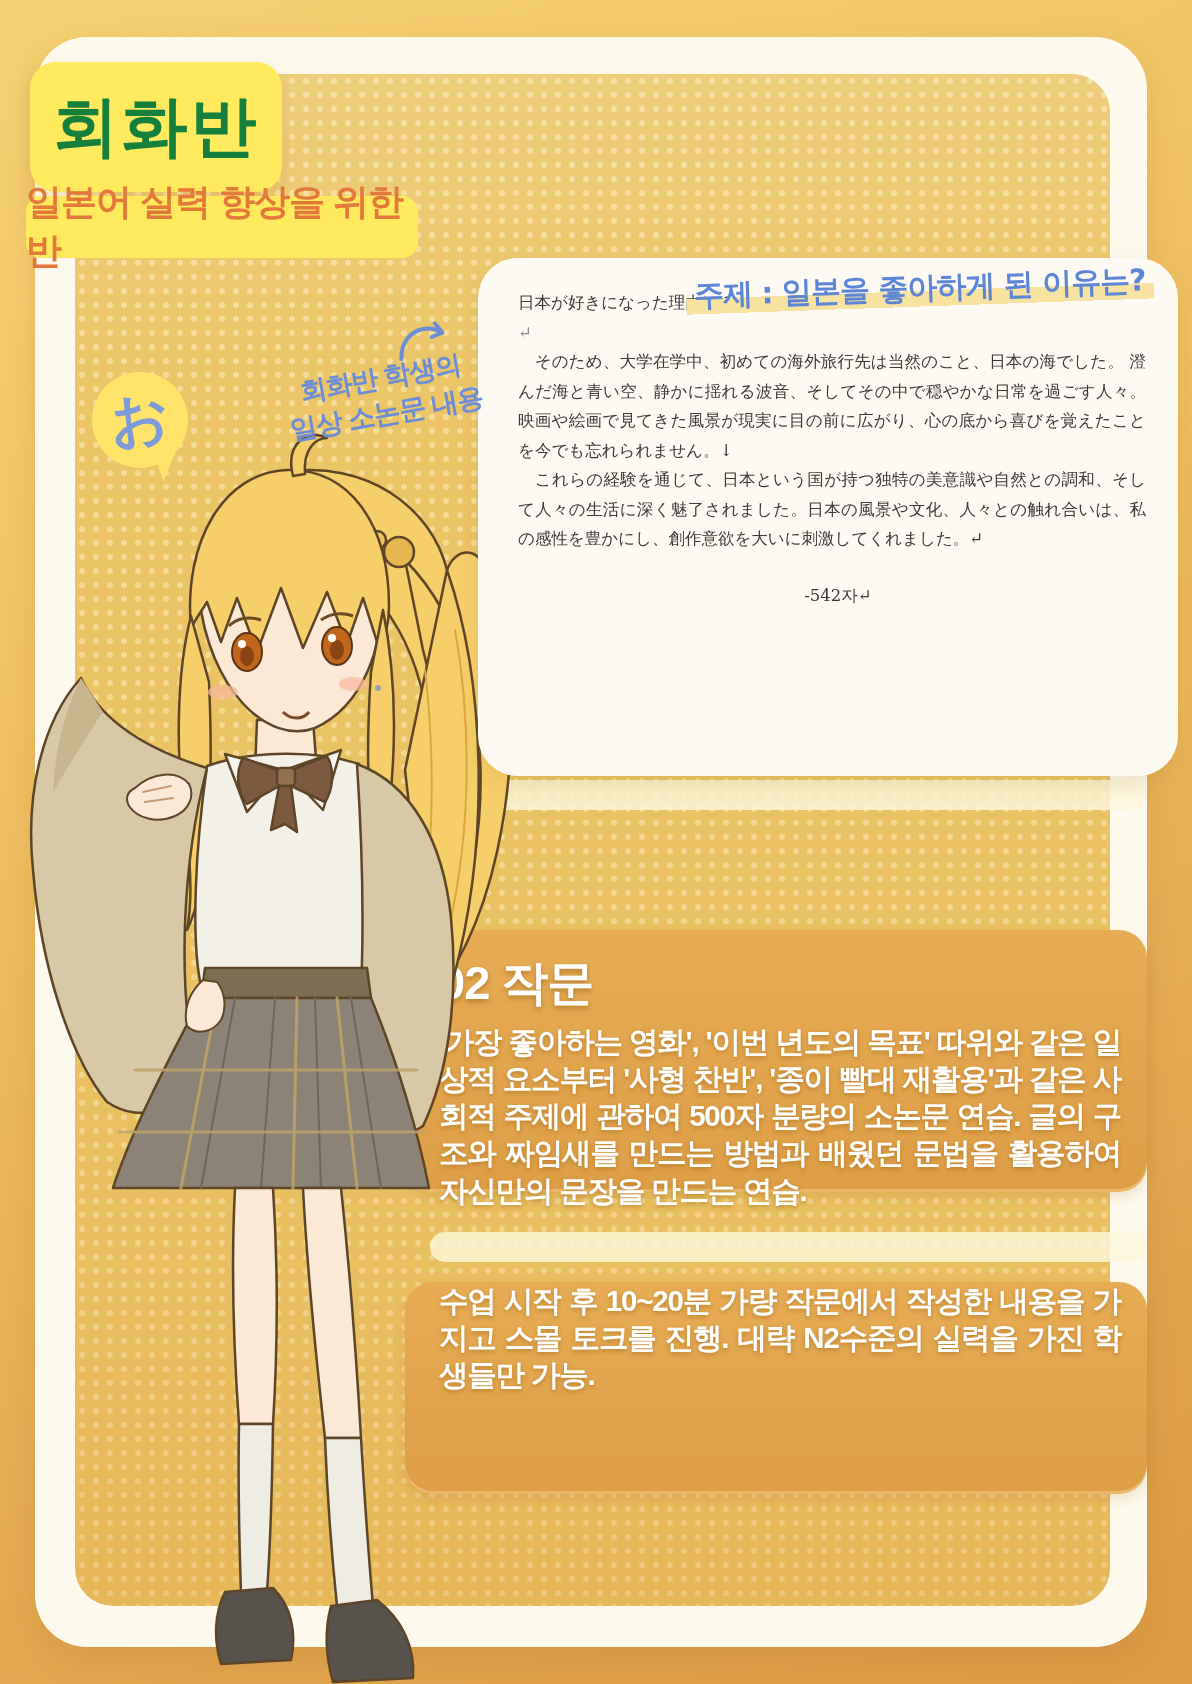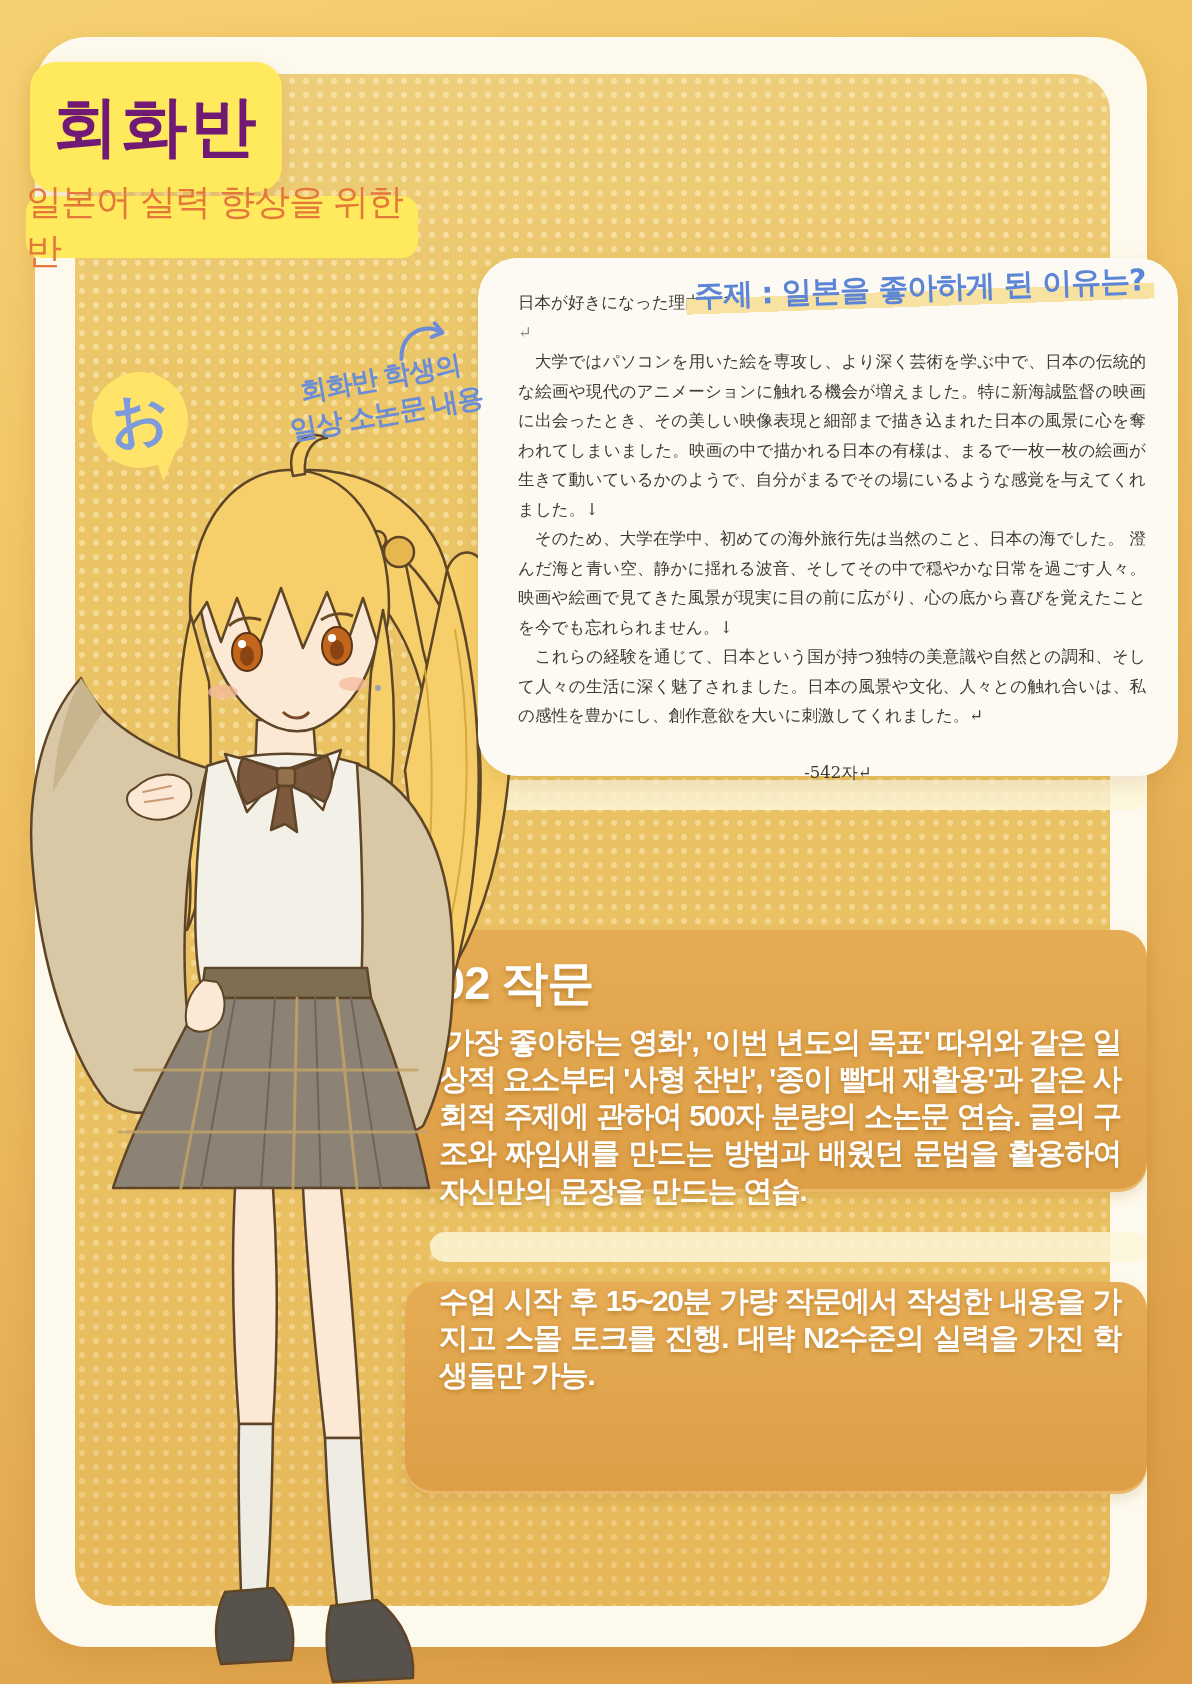--- a/index.html
+++ b/index.html
@@ -27,27 +27,27 @@
     position:absolute;left:430px;width:717px;height:30px;border-radius:15px;
     background:rgba(253,246,219,.82);z-index:2;
   }
   #strip-1{top:780px;} #strip-2{top:1232px;}
 
   .title-box{
     position:absolute;left:30px;top:62px;width:252px;height:130px;z-index:6;
     background:#ffe95c;border-radius:26px;box-shadow:0 6px 14px rgba(190,130,40,.22);
     display:flex;align-items:center;justify-content:center;
   }
-  .title-box span{font-size:66px;font-weight:bold;color:#701a75;letter-spacing:3px;}
+  .title-box span{font-size:66px;font-weight:bold;color:#15803d;letter-spacing:3px;}
   .subtitle-box{
     position:absolute;left:26px;top:196px;width:392px;height:62px;z-index:6;
     background:#ffe95c;border-radius:16px;
     display:flex;align-items:center;justify-content:center;
   }
-  .subtitle-box span{font-size:36px;font-weight:normal;color:#e4773a;letter-spacing:-1px;}
+  .subtitle-box span{font-size:36px;font-weight:bold;color:#e4773a;letter-spacing:-1px;}
 
   
   .essay-card{
     position:absolute;left:478px;top:258px;width:700px;height:518px;z-index:5;
     background:#fcfaf2;border-radius:40px;box-shadow:0 8px 20px rgba(170,120,40,.18);
   }
   .essay-inner{
     position:absolute;left:40px;top:30px;right:32px;bottom:20px;
     font-family:"DejaVu Serif","Liberation Serif",serif;
     color:#3c3a35;font-size:16.5px;line-height:29.5px;
@@ -113,21 +113,21 @@
   <div class="dot-panel"></div>
 
   <div class="strip" id="strip-1"></div>
   <div class="strip" id="strip-2"></div>
 
   <div class="card" id="card-02">
     <div class="card-title"><span>02</span> <span>작문</span></div>
     <div class="card-body">'가장 좋아하는 영화', '이번 년도의 목표' 따위와 같은 일상적 요소부터 '사형 찬반', '종이 빨대 재활용'과 같은 사회적 주제에 관하여 500자 분량의 소논문 연습. 글의 구조와 짜임새를 만드는 방법과 배웠던 문법을 활용하여 자신만의 문장을 만드는 연습.</div>
   </div>
   <div class="card" id="card-03">
-    <div class="card-body">수업 시작 후 15~20분 가량 작문에서 작성한 내용을 가지고 스몰 토크를 진행. 대략 N2수준의 실력을 가진 학생들만 가능.</div>
+    <div class="card-body">수업 시작 후 10~20분 가량 작문에서 작성한 내용을 가지고 스몰 토크를 진행. 대략 N2수준의 실력을 가진 학생들만 가능.</div>
   </div>
 
   <div class="bubble">
     <span>お</span>
   </div>
   <div class="bubble-tail"></div>
 
   <svg class="girl" viewBox="0 0 560 1264" xmlns="http://www.w3.org/2000/svg">
     <g stroke="#5f4527" stroke-width="2.5" stroke-linejoin="round" stroke-linecap="round">
 
@@ -205,21 +205,20 @@
       <path fill="#57524c" d="M240,1172 L288,1168 C306,1186 312,1212 306,1240 L236,1244 C228,1218 230,1192 240,1172 Z"></path>
       <path fill="#57524c" d="M346,1186 L392,1180 C418,1200 430,1228 428,1258 L348,1262 C340,1234 340,1208 346,1186 Z"></path>
     </g>
   </svg>
 
   <div class="essay-card">
     <div class="topic-hand">주제 : 일본을 좋아하게 된 이유는?</div>
     <div class="essay-inner">
       <div class="essay-heading">日本が好きになった理由は？↓</div>
       <div class="return-mark">↵</div>
-      <p class="essay-par">　大学ではパソコンを用いた絵を専攻し、より深く芸術を学ぶ中で、日本の伝統的な絵画や現代のアニメーションに触れる機会が増えました。特に新海誠監督の映画に出会ったとき、その美しい映像表現と細部まで描き込まれた日本の風景に心を奪われてしまいました。映画の中で描かれる日本の有様は、まるで一枚一枚の絵画が生きて動いているかのようで、自分がまるでその場にいるような感覚を与えてくれました。↓</p>
       <p class="essay-par">　そのため、大学在学中、初めての海外旅行先は当然のこと、日本の海でした。 澄んだ海と青い空、静かに揺れる波音、そしてその中で穏やかな日常を過ごす人々。映画や絵画で見てきた風景が現実に目の前に広がり、心の底から喜びを覚えたことを今でも忘れられません。↓</p>
       <p class="essay-par">　これらの経験を通じて、日本という国が持つ独特の美意識や自然との調和、そして人々の生活に深く魅了されました。日本の風景や文化、人々との触れ合いは、私の感性を豊かにし、創作意欲を大いに刺激してくれました。↵</p>
       <div class="char-count">-542자↵</div>
     </div>
   </div>
 
   <div class="annot">
     <div>회화반 학생의</div>
     <div>일상 소논문 내용</div>
   </div>

